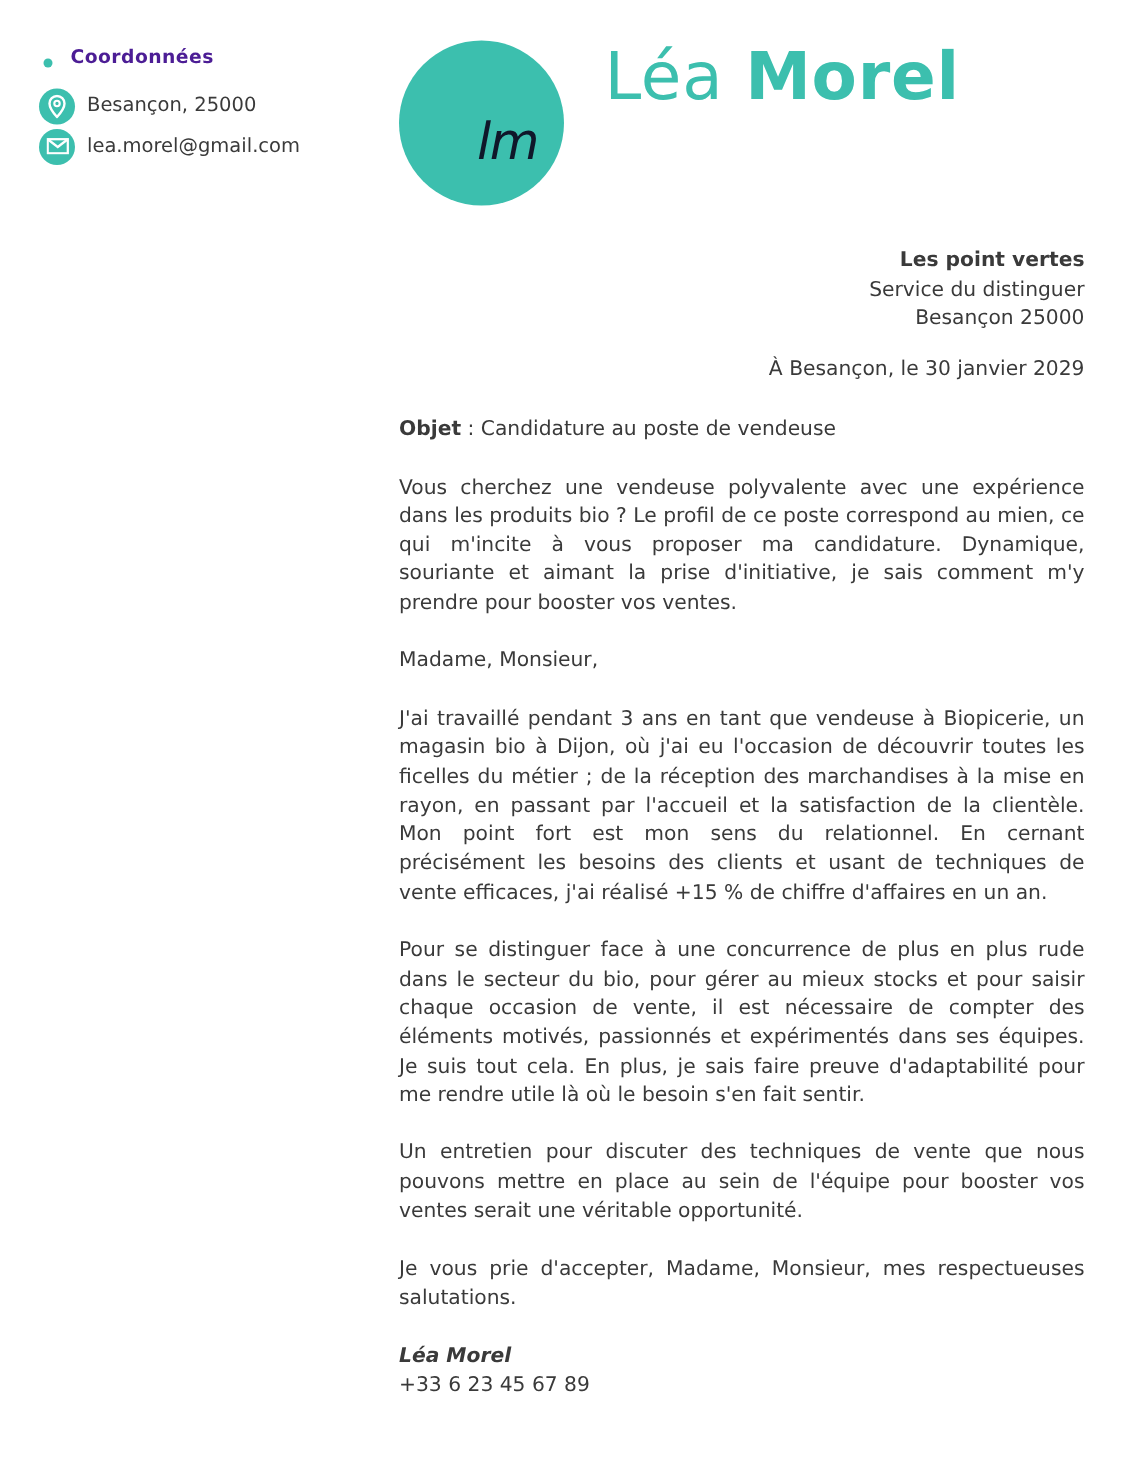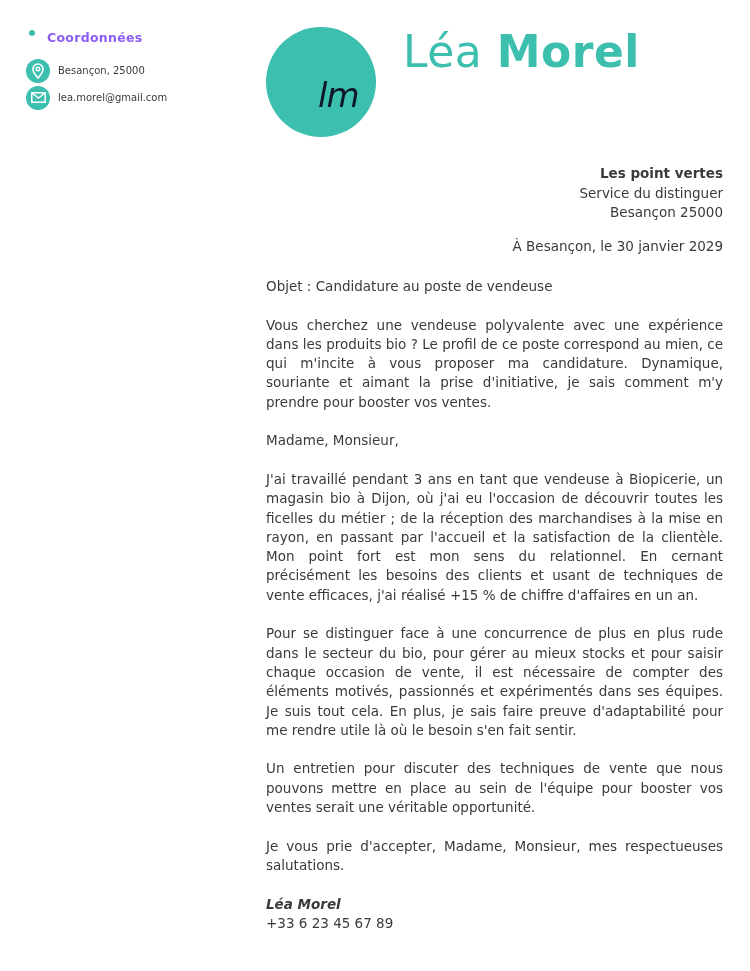--- a/index.html
+++ b/index.html
@@ -1,38 +1,38 @@
 <!DOCTYPE html>
 <html><head>
 <meta charset="utf-8">
 <style>
   html, body { margin: 0; padding: 0; background: #ffffff; }
   body { width: 750px; height: 971px; position: relative; overflow: hidden;
          font-family: "DejaVu Sans", sans-serif; color: #3a3a3a; }
   .sidebar { position: absolute; left: 26px; top: 30px; width: 220px; }
-  .section-title { display: flex; align-items: flex-start; color: #8b5cf6; font-weight: bold;
+  .section-title { display: flex; align-items: flex-end; color: #4c1d95; font-weight: bold;
                    font-size: 12.5px; letter-spacing: 0.3px; margin-bottom: 12px; }
   .bullet { width: 6px; height: 6px; border-radius: 50%; background: #3cbfae; margin: 0 12px 0 3px; }
-  .contact { display: flex; align-items: center; height: 27px; font-size: 10px; color: #3a3a3a; }
+  .contact { display: flex; align-items: center; height: 27px; font-size: 13px; color: #3a3a3a; }
   .cicon { width: 24px; height: 24px; border-radius: 50%; background: #3cbfae; display: flex;
            align-items: center; justify-content: center; margin-right: 8px; flex: none; }
   .avatar { position: absolute; left: 266px; top: 27px; width: 110px; height: 110px; border-radius: 50%;
             background: #3cbfae; }
   .avatar span { position: absolute; left: 52px; top: 48px; color: #0f172a; font-style: italic;
                  font-size: 34px; font-family: "DejaVu Sans", sans-serif; font-weight: 300; letter-spacing: -1px; }
   .name { position: absolute; left: 403px; top: 26px; font-size: 44px; color: #3cbfae; letter-spacing: 0.5px;
           font-family: "DejaVu Sans", sans-serif; }
   .name .first { font-weight: normal; }
   .name .last { font-weight: bold; }
   .recipient { position: absolute; right: 27px; top: 164px; text-align: right; font-size: 13.5px; line-height: 19.5px; }
   .recipient .company { font-weight: bold; }
   .dateline { position: absolute; right: 27px; top: 238px; font-size: 13.5px; }
   .letter { position: absolute; left: 266px; top: 277px; width: 457px; font-size: 13.5px; line-height: 19.3px; }
   .letter p { margin: 0 0 19.3px 0; text-align: justify; }
-  .obj strong { font-weight: normal; }
+  .obj strong { font-weight: bold; }
   .sig-name { font-weight: bold; font-style: italic; }
 </style>
 </head>
 <body>
 
 <div class="sidebar">
   <div class="section-title">
     <span class="bullet"></span>
     <span>Coordonnées</span>
   </div>

